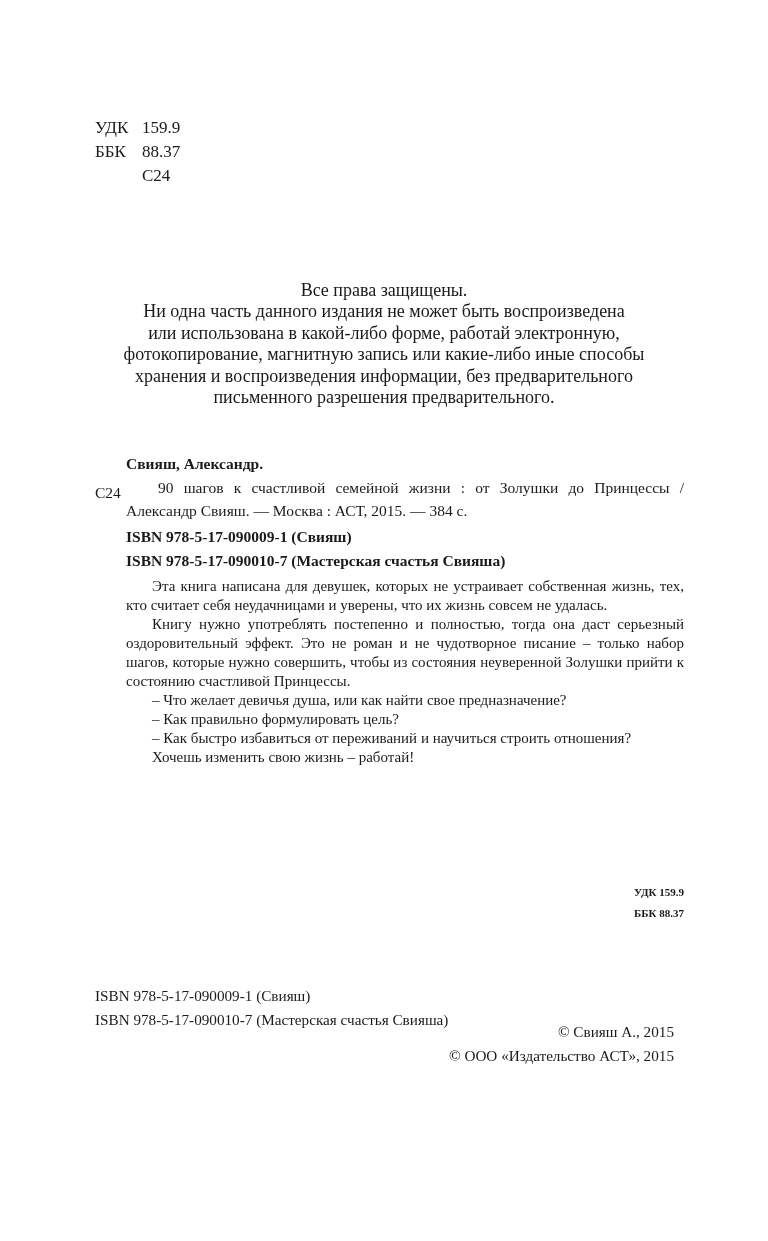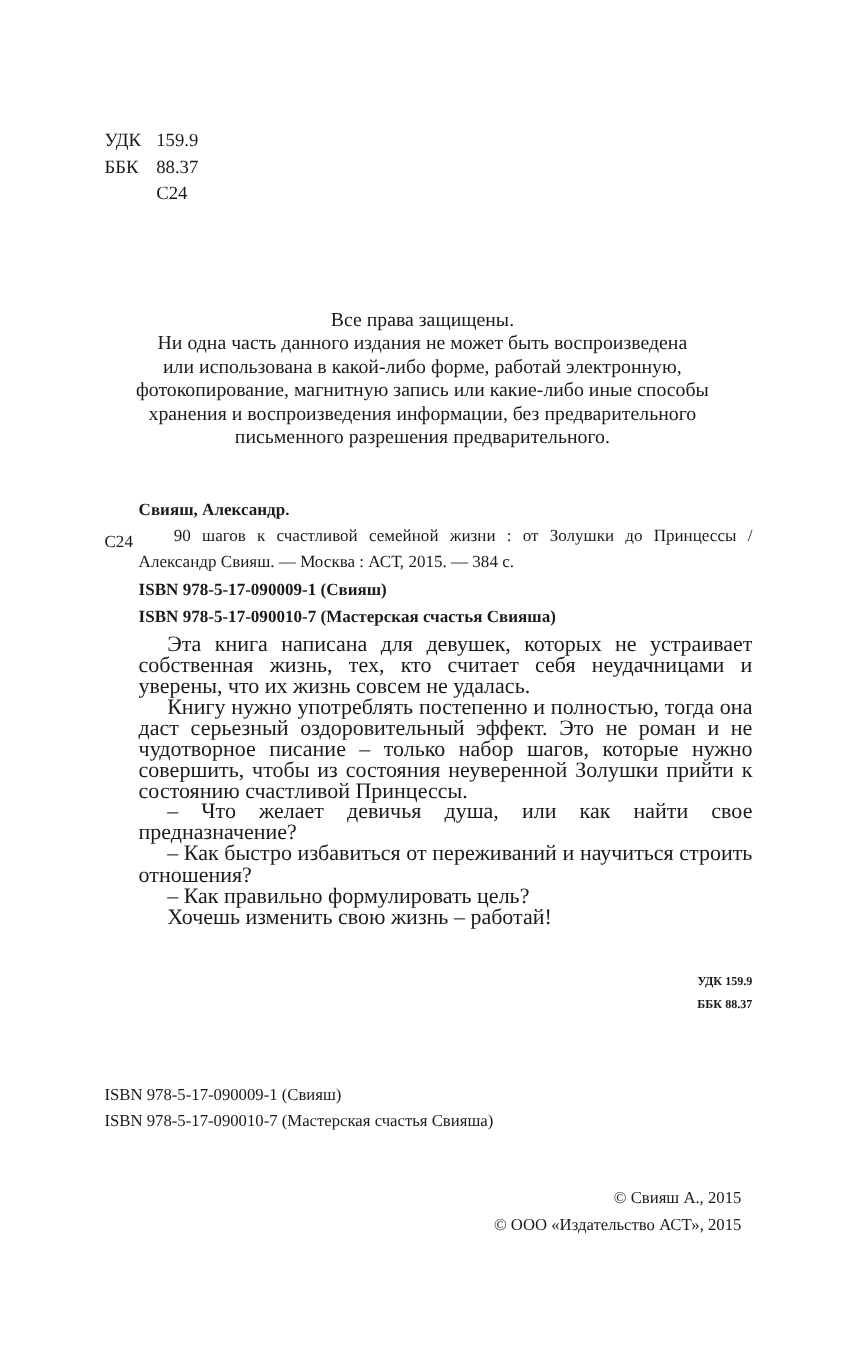--- a/index.html
+++ b/index.html
@@ -87,21 +87,21 @@
     margin-top: 2px;
     line-height: 24px;
   }
   .cip-isbns div {
     white-space: nowrap;
   }
 
   
   .annotation {
     margin-top: 4px;
-    font-size: 20px;
+    font-size: 15px;
     line-height: 19.1px;
     text-align: justify;
     hyphens: none;
   }
   .annotation p {
     margin: 0;
     text-indent: 26px;
   }
   .annotation p.q {
     text-indent: 26px;
@@ -128,21 +128,21 @@
     line-height: 24px;
   }
   .isbn-bottom div {
     white-space: nowrap;
   }
 
   
   .copyright {
     position: absolute;
     left: 330px;
-    top: 1078px;
+    top: 1020px;
     width: 344px;
     text-align: right;
     font-size: 15.2px;
     line-height: 24px;
   }
   .copyright div {
     white-space: nowrap;
   }
 </style>
 </head>
@@ -175,22 +175,22 @@
     <div class="cip-author">Свияш, Александр.</div>
     <div class="cip-title">90 шагов к счастливой семейной жизни : от Золушки до Принцессы / Александр Свияш. — Москва : АСТ, 2015. — 384 с.</div>
     <div class="cip-isbns">
       <div>ISBN 978-5-17-090009-1 (Свияш)</div>
       <div>ISBN 978-5-17-090010-7 (Мастерская счастья Свияша)</div>
     </div>
     <div class="annotation">
       <p>Эта книга написана для девушек, которых не устраивает собственная жизнь, тех, кто считает себя неудачницами и уверены, что их жизнь совсем не удалась.</p>
       <p>Книгу нужно употреблять постепенно и полностью, тогда она даст серьезный оздоровительный эффект. Это не роман и не чудотворное писание – только набор шагов, которые нужно совершить, чтобы из состояния неуверенной Золушки прийти к состоянию счастливой Принцессы.</p>
       <p class="q">– Что желает девичья душа, или как найти свое предназначение?</p>
+      <p class="q">– Как правильно формулировать цель?</p>
       <p class="q">– Как быстро избавиться от переживаний и научиться строить отношения?</p>
-      <p class="q">– Как правильно формулировать цель?</p>
       <p>Хочешь изменить свою жизнь – работай!</p>
     </div>
   </div>
 </div>
 
 <div class="codes-right">
   <div>УДК 159.9</div>
   <div>ББК 88.37</div>
 </div>
 

